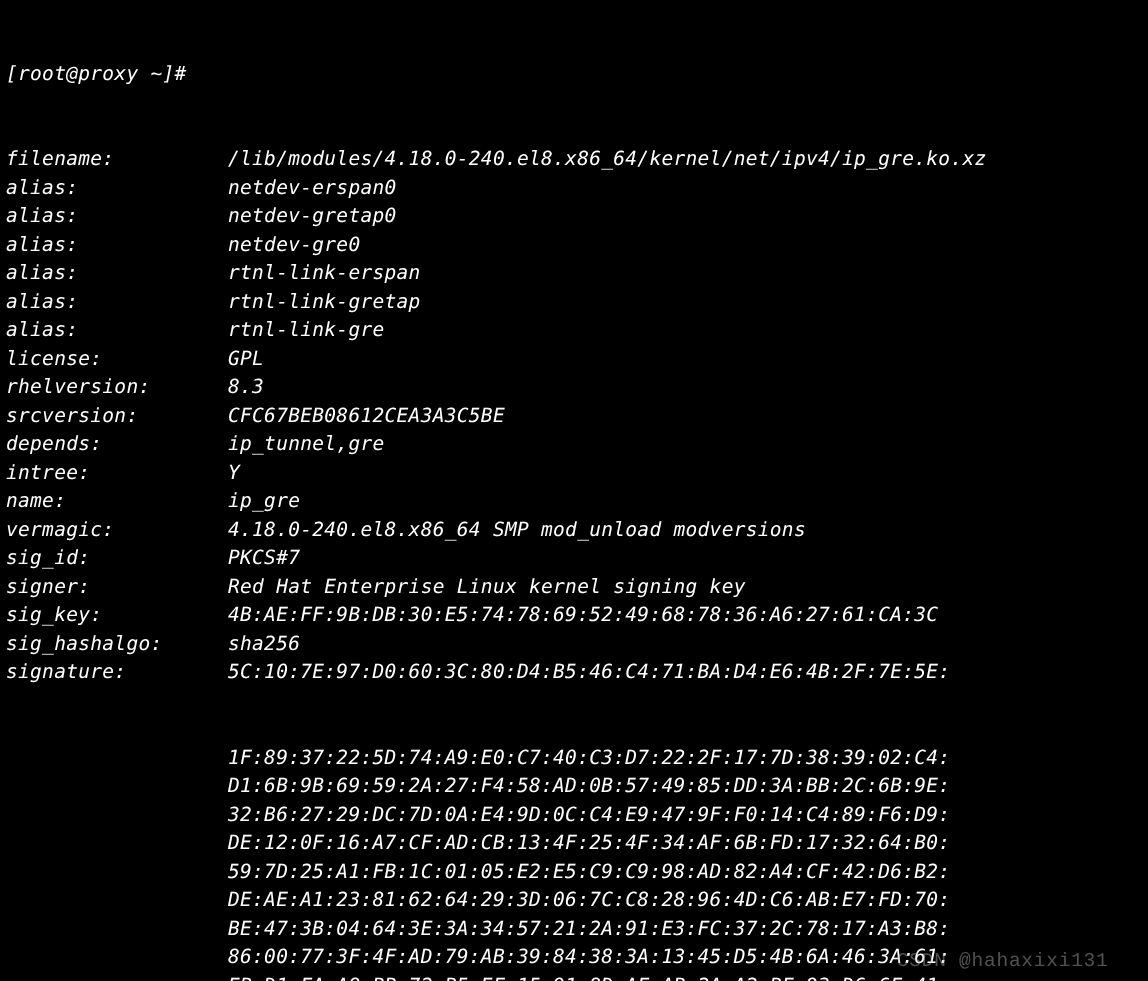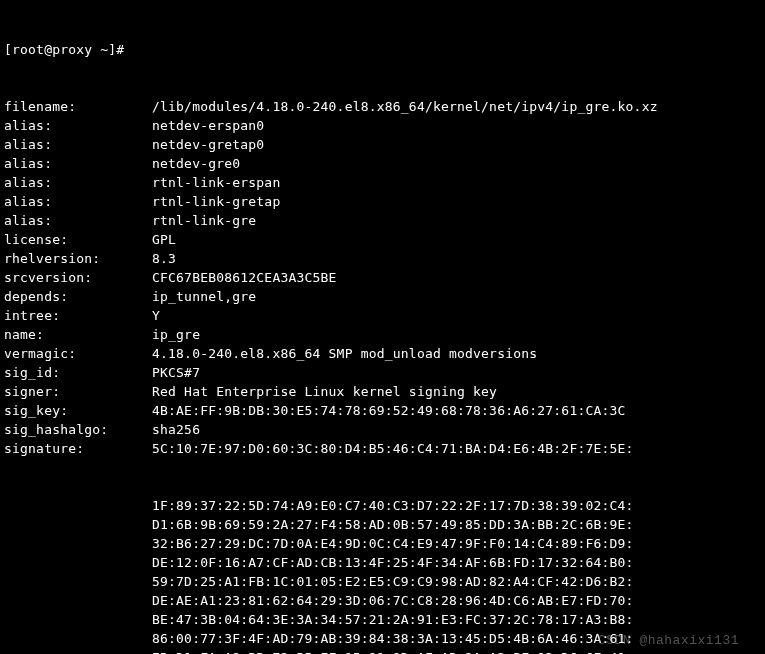--- a/index.html
+++ b/index.html
@@ -12,21 +12,21 @@
   }
   .terminal {
     font-family: "Consolas", "Menlo", "DejaVu Sans Mono", monospace;
     font-size: 13px;
     line-height: 19px;
     color: #fff;
     padding: 2px 4px;
     white-space: pre;
     letter-spacing: 0.2px;
   }
-  .row { display: flex; }
+  .row { display: flex; font-style: italic; }
   .label { display: inline-block; width: 148px; }
   .value { display: inline-block; }
   .indent { margin-left: 148px; text-align: right; }
   .watermark {
     position: absolute;
     right: 26px;
     bottom: 6px;
     font-family: Liberation Mono, monospace;
     font-size: 13px;
     color: rgba(180,180,180,0.45);

